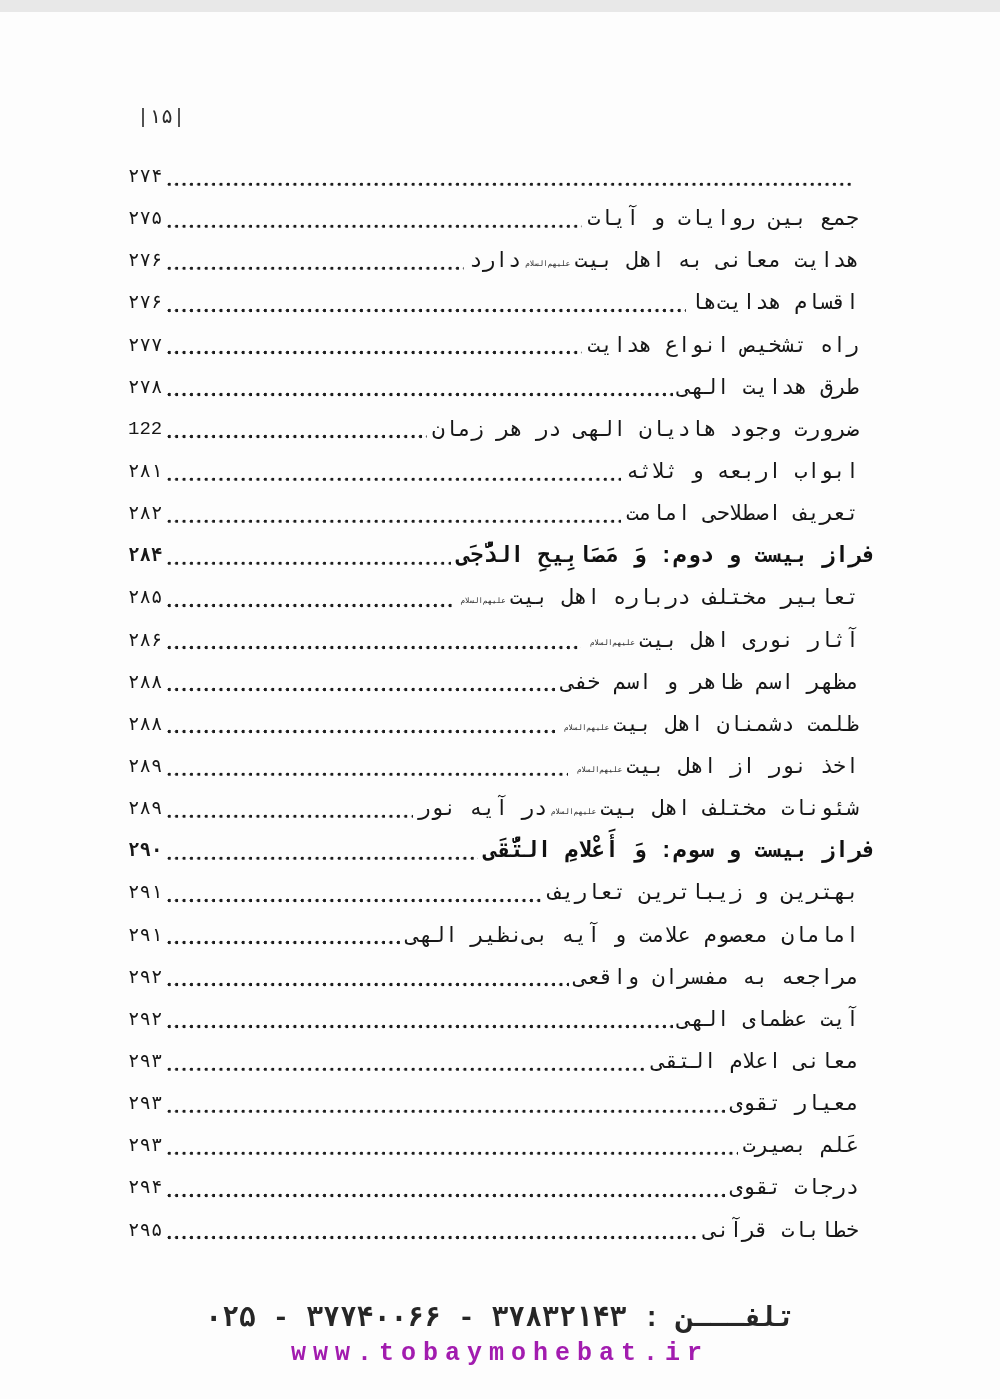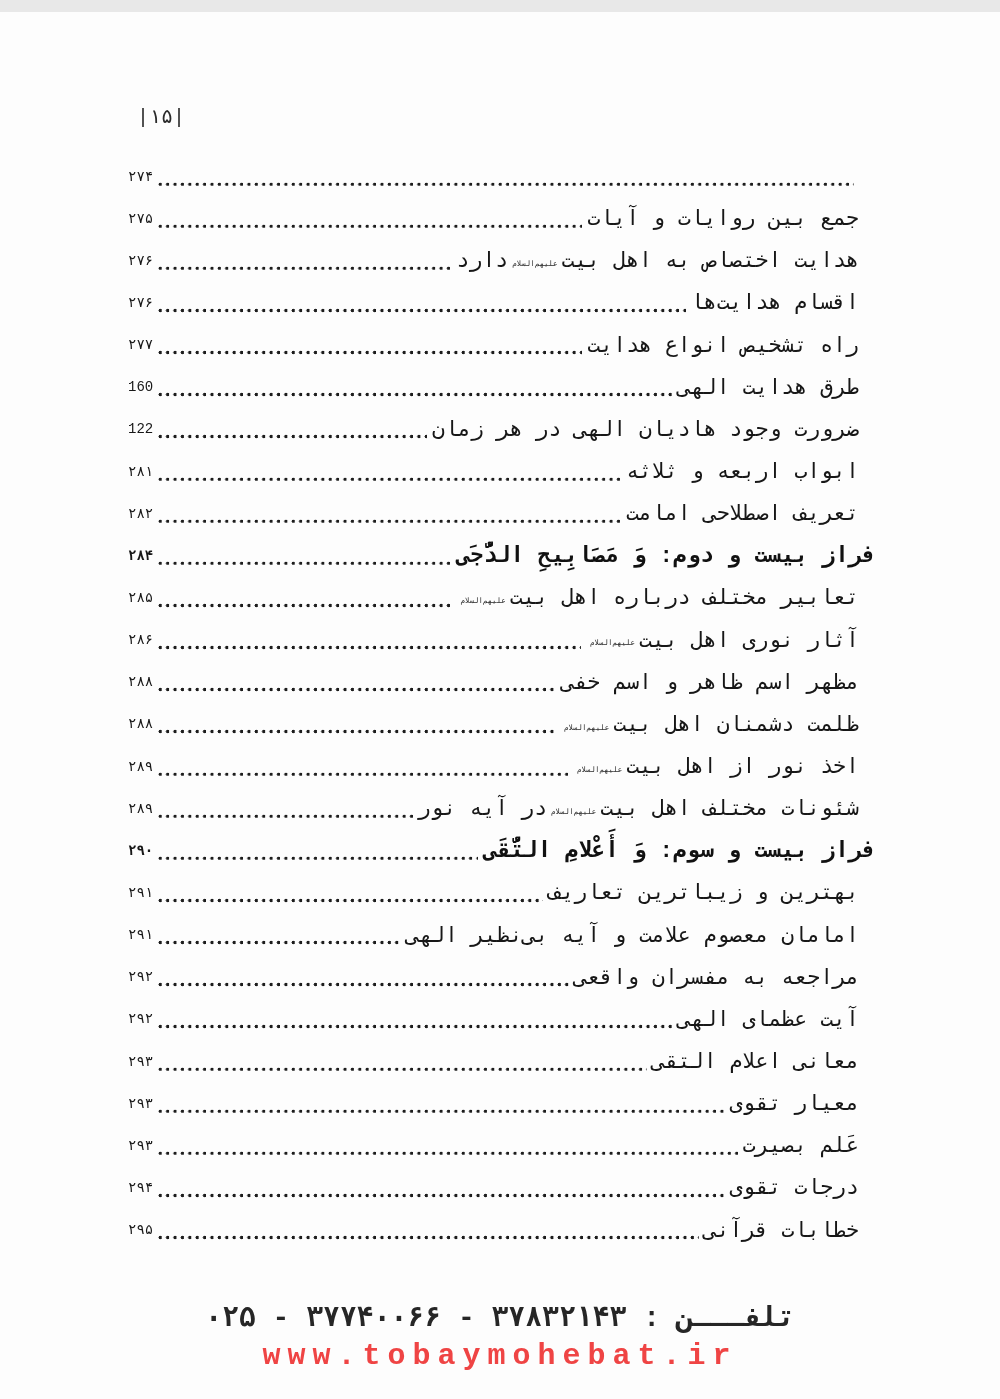--- a/index.html
+++ b/index.html
@@ -73,21 +73,21 @@
     min-width: 0;
     align-self: flex-end;
     height: 4.6px;
     margin: 0 5px 11px 5px;
     background-image: radial-gradient(circle at 2.2px 2.3px, #1c1c1c 1.55px, rgba(0,0,0,0) 1.9px);
     background-size: 7.4px 4.6px;
     background-repeat: repeat-x;
   }
   .toc-page {
     white-space: nowrap;
-    font-size: 14px;
+    font-size: 19px;
     color: #171717;
   }
   .toc-row.main .toc-page { font-weight: bold; }
 
   
   .footer {
     position: absolute;
     left: 0;
     right: 0;
     top: 1288px;
@@ -96,45 +96,45 @@
   }
   .phone-line {
     direction: rtl;
     font-size: 28px;
     font-weight: bold;
     letter-spacing: 1px;
   }
   .website-line {
     direction: ltr;
     margin-top: 5px;
-    font-size: 30px;
+    font-size: 25px;
     font-weight: bold;
     letter-spacing: 7px;
-    color: #ef4444;
+    color: #a21caf;
   }
 </style>
 </head>
 <body>
 
 <div class="page">
 
   <div class="folio">|۱۵|</div>
 
   <div class="toc">
       <div class="toc-row sub">
         <span class="leader"></span>
         <span class="toc-page">۲۷۴</span>
       </div>
       <div class="toc-row sub">
         <span class="toc-title">جمع بین روایات و آیات</span>
         <span class="leader"></span>
         <span class="toc-page">۲۷۵</span>
       </div>
       <div class="toc-row sub">
-        <span class="toc-title">هدایت اختصاص به اهل بیت</span>
+        <span class="toc-title">هدایت معانی به اهل بیت</span>
         <span class="as-seal">
           <span>علیهم</span>
           <span>السلام</span>
         </span>
         <span class="toc-title">دارد</span>
         <span class="leader"></span>
         <span class="toc-page">۲۷۶</span>
       </div>
       <div class="toc-row sub">
         <span class="toc-title">اقسام هدایت‌ها</span>
@@ -142,21 +142,21 @@
         <span class="toc-page">۲۷۶</span>
       </div>
       <div class="toc-row sub">
         <span class="toc-title">راه تشخیص انواع هدایت</span>
         <span class="leader"></span>
         <span class="toc-page">۲۷۷</span>
       </div>
       <div class="toc-row sub">
         <span class="toc-title">طرق هدایت الهی</span>
         <span class="leader"></span>
-        <span class="toc-page">160</span>
+        <span class="toc-page">۲۷۸</span>
       </div>
       <div class="toc-row sub">
         <span class="toc-title">ضرورت وجود هادیان الهی در هر زمان</span>
         <span class="leader"></span>
         <span class="toc-page">122</span>
       </div>
       <div class="toc-row sub">
         <span class="toc-title">ابواب اربعه و ثلاثه</span>
         <span class="leader"></span>
         <span class="toc-page">۲۸۱</span>

